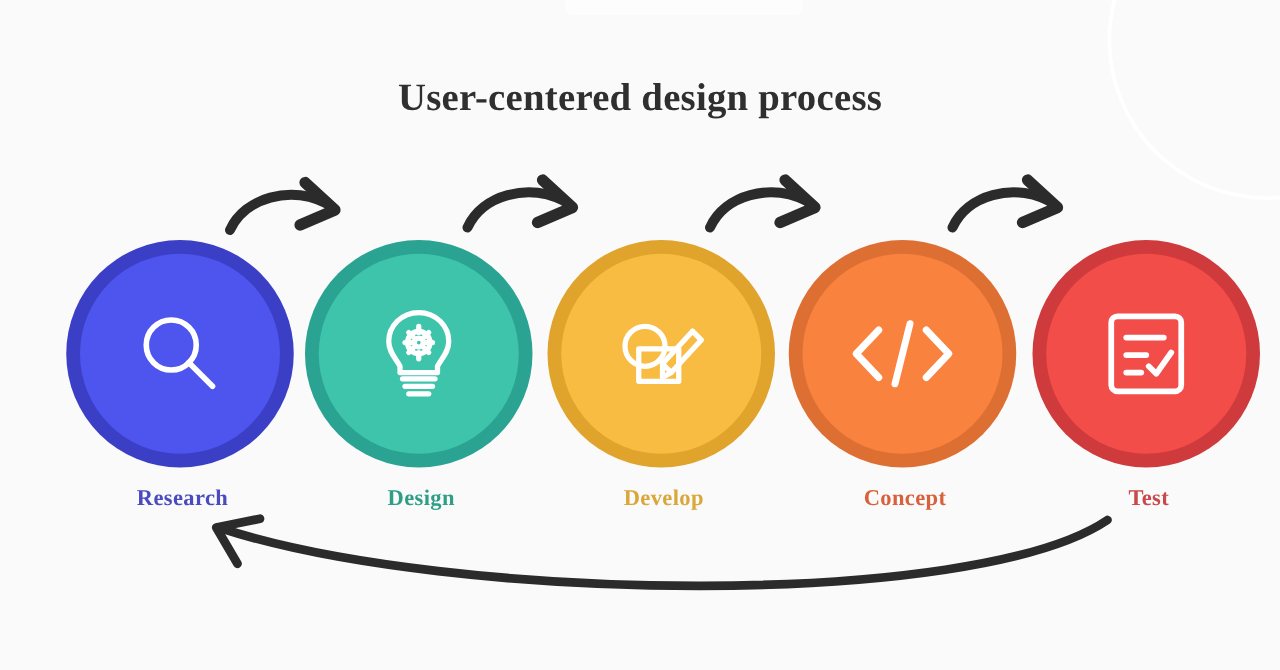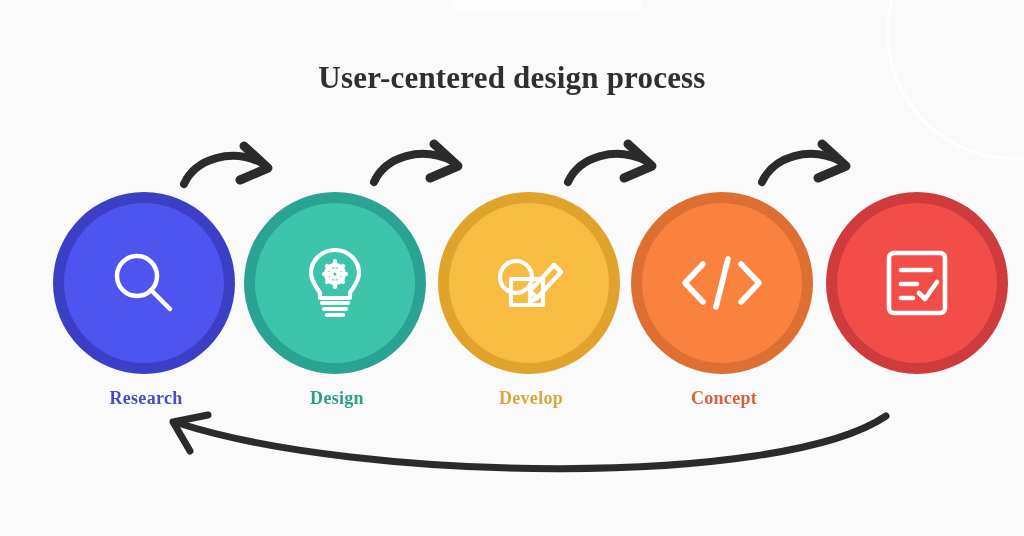--- a/index.html
+++ b/index.html
@@ -199,20 +199,21 @@
         <svg width="84" height="84" viewBox="0 0 84 84">
           <g fill="none" stroke="#ffffff" stroke-width="4.6" stroke-linecap="round" stroke-linejoin="round">
             <rect x="14" y="12" width="56" height="60" rx="5"></rect>
             <path d="M26,29 L56,29"></path>
             <path d="M26,43 L42,43"></path>
             <path d="M26,57 L38,57"></path>
             <path d="M44,52 L50,58 L62,41"></path>
           </g>
         </svg>
       </div>
+      <div class="step-label" style="color:#c8484b;">Test</div>
     </div>
 
   </div>
 
   <svg class="return-layer" viewBox="0 0 1024 536">
     <g fill="none" stroke="#2b2b2b" stroke-width="7" stroke-linecap="round" stroke-linejoin="round">
       <path d="M886,416 C780,488 360,482 178,423"></path>
       <path d="M208,415 L173,422 L190,451"></path>
     </g>
   </svg>

